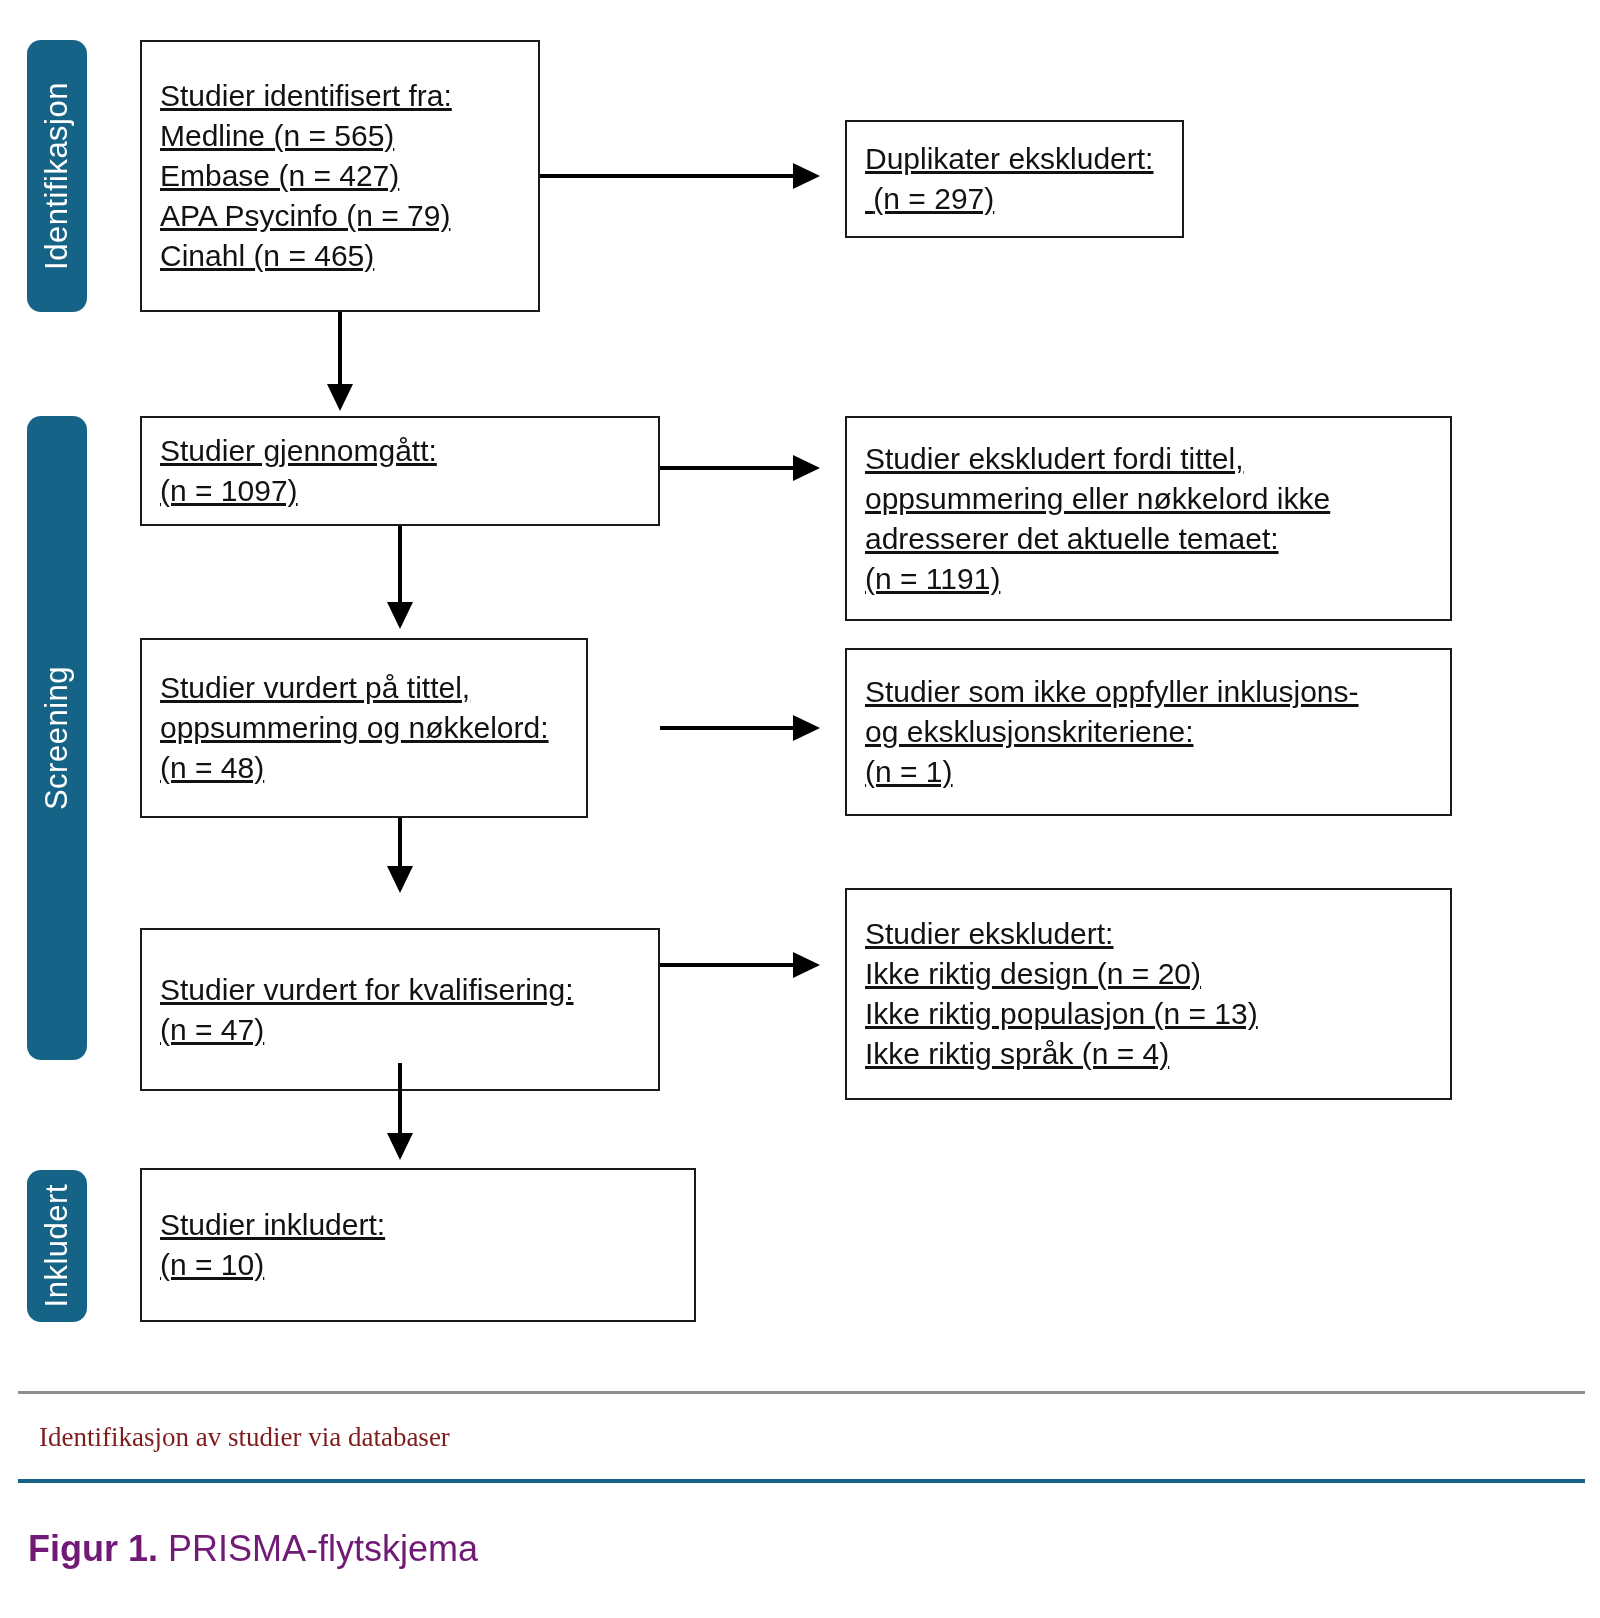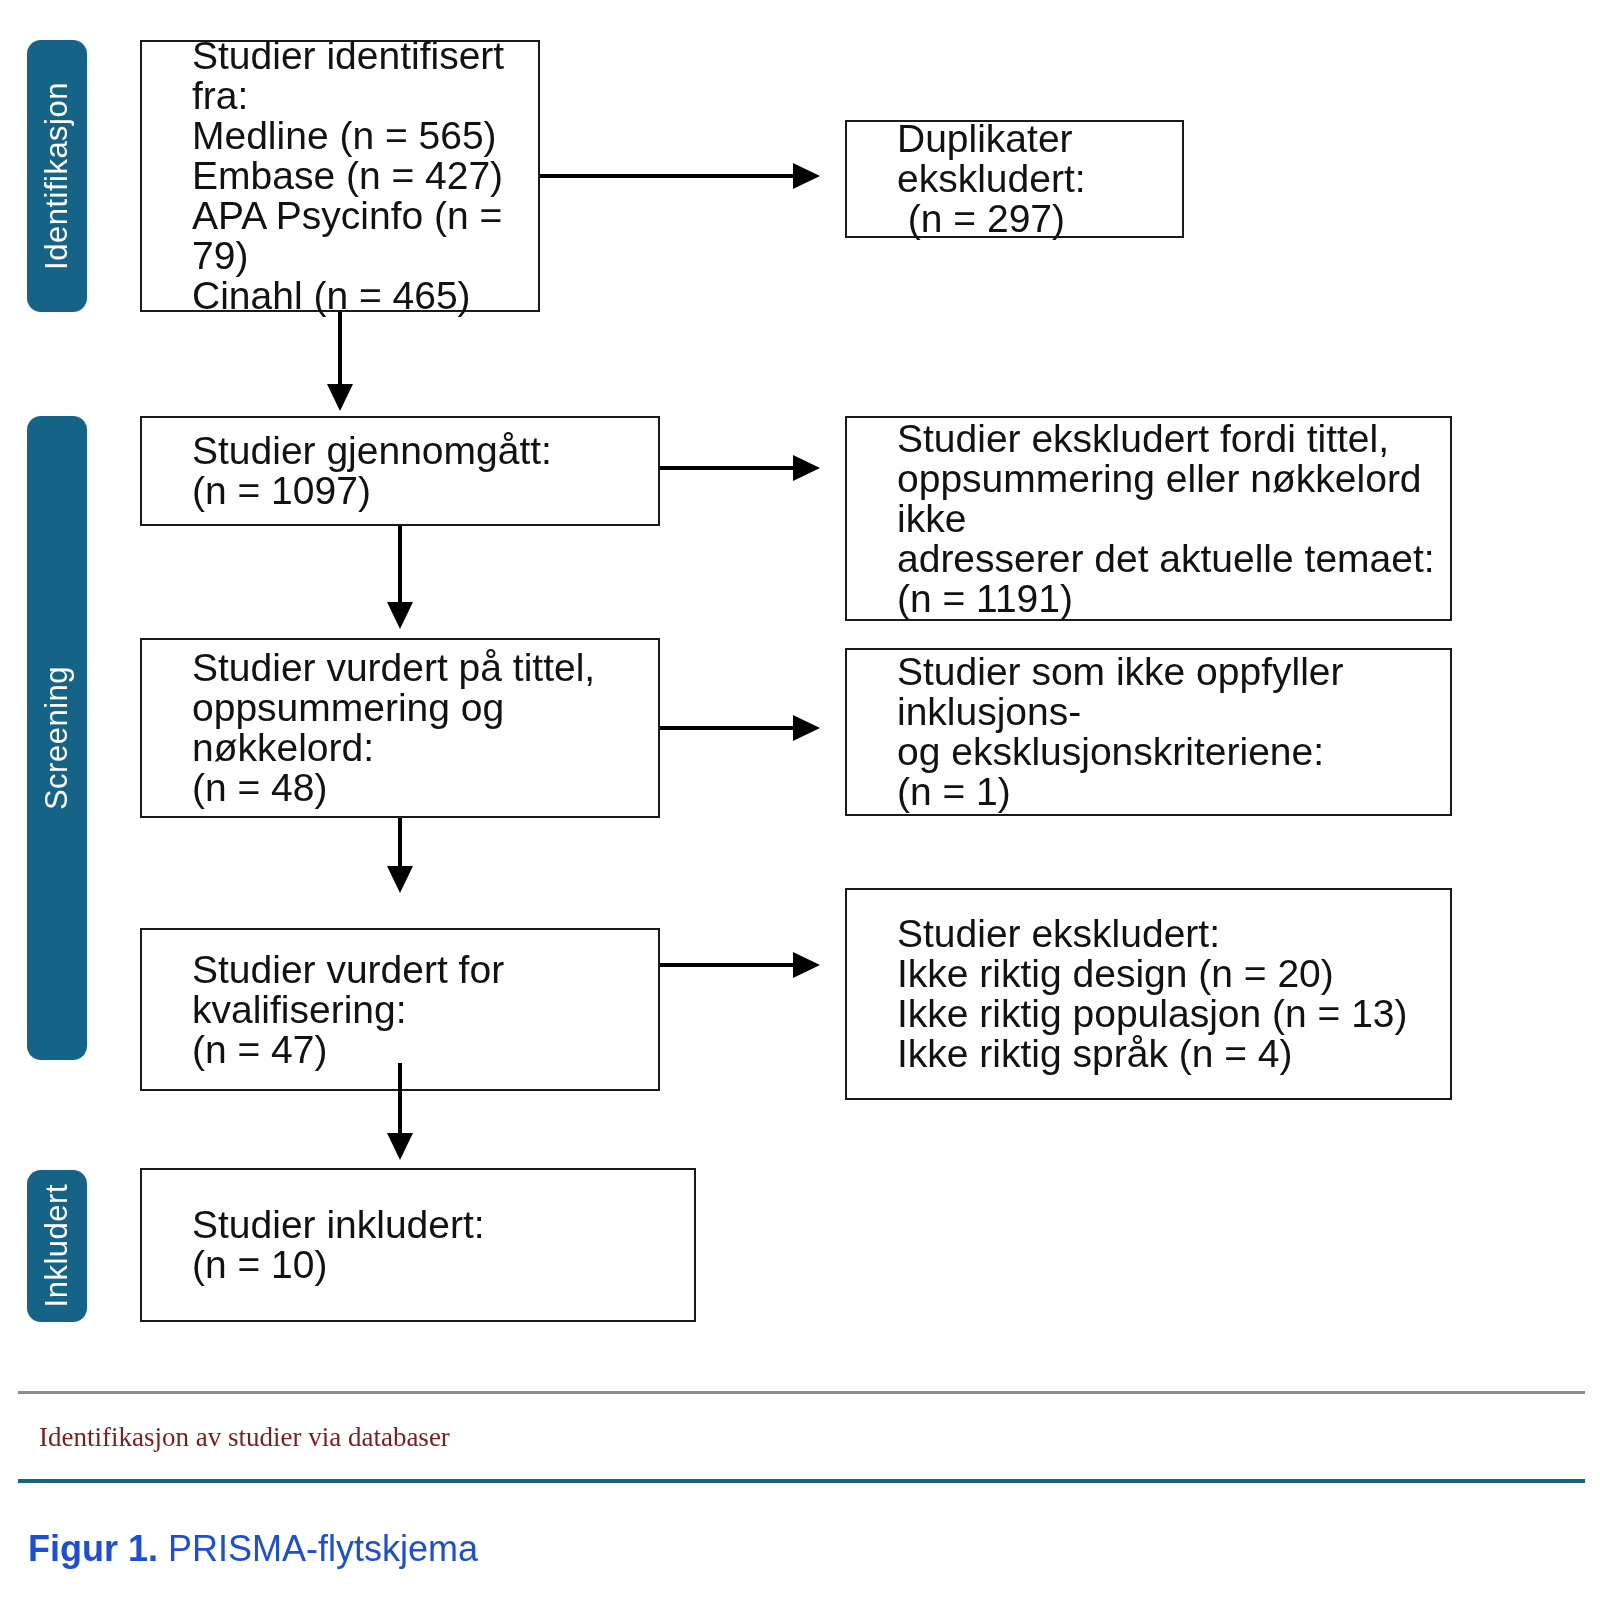--- a/index.html
+++ b/index.html
@@ -37,26 +37,27 @@
   
   .flow-box {
     position: absolute;
     background: #ffffff;
     border: 2px solid #1a1a1a;
     box-sizing: border-box;
     display: flex;
     align-items: center;
   }
   .flow-box .box-text {
-    padding-left: 50px;
+    padding-left: 18px;
     padding-right: 14px;
-    font-size: 39px;
+    font-size: 30px;
     line-height: 40px;
     color: #121212;
     white-space: pre-wrap;
+    text-decoration: underline;
   }
   
   .shaft-h {
     position: absolute;
     height: 4px;
     background: #000000;
   }
   .shaft-v {
     position: absolute;
     width: 4px;
@@ -99,21 +100,21 @@
     top: 1422px;
     font-size: 27px;
     color: #7f1d1d;
     font-family: Liberation Serif, serif;
   }
   .figure-caption {
     position: absolute;
     left: 28px;
     top: 1528px;
     font-size: 36px;
-    color: #1d4ed8;
+    color: #701a75;
   }
   .figure-caption .fig-label { font-weight: bold; }
 </style>
 </head>
 <body>
 
 <div class="canvas" style="--accent:#156487;">
 
   <div class="phase-bar" style="top:40px; height:272px;">
     <span>Identifikasjon</span>
@@ -129,21 +130,21 @@
     <div class="box-text">Studier identifisert fra:
 Medline (n = 565)
 Embase (n = 427)
 APA Psycinfo (n = 79)
 Cinahl (n = 465)</div>
   </div>
   <div class="flow-box" style="left:140px; top:416px; width:520px; height:110px;">
     <div class="box-text">Studier gjennomgått:
 (n = 1097)</div>
   </div>
-  <div class="flow-box" style="left:140px; top:638px; width:520px; height:180px;">
+  <div class="flow-box" style="left:140px; top:638px; width:448px; height:180px;">
     <div class="box-text">Studier vurdert på tittel,
 oppsummering og nøkkelord:
 (n = 48)</div>
   </div>
   <div class="flow-box" style="left:140px; top:900px; width:520px; height:163px;margin-top:28px;">
     <div class="box-text">Studier vurdert for kvalifisering:
 (n = 47)</div>
   </div>
   <div class="flow-box" style="left:140px; top:1168px; width:556px; height:154px;">
     <div class="box-text">Studier inkludert:

